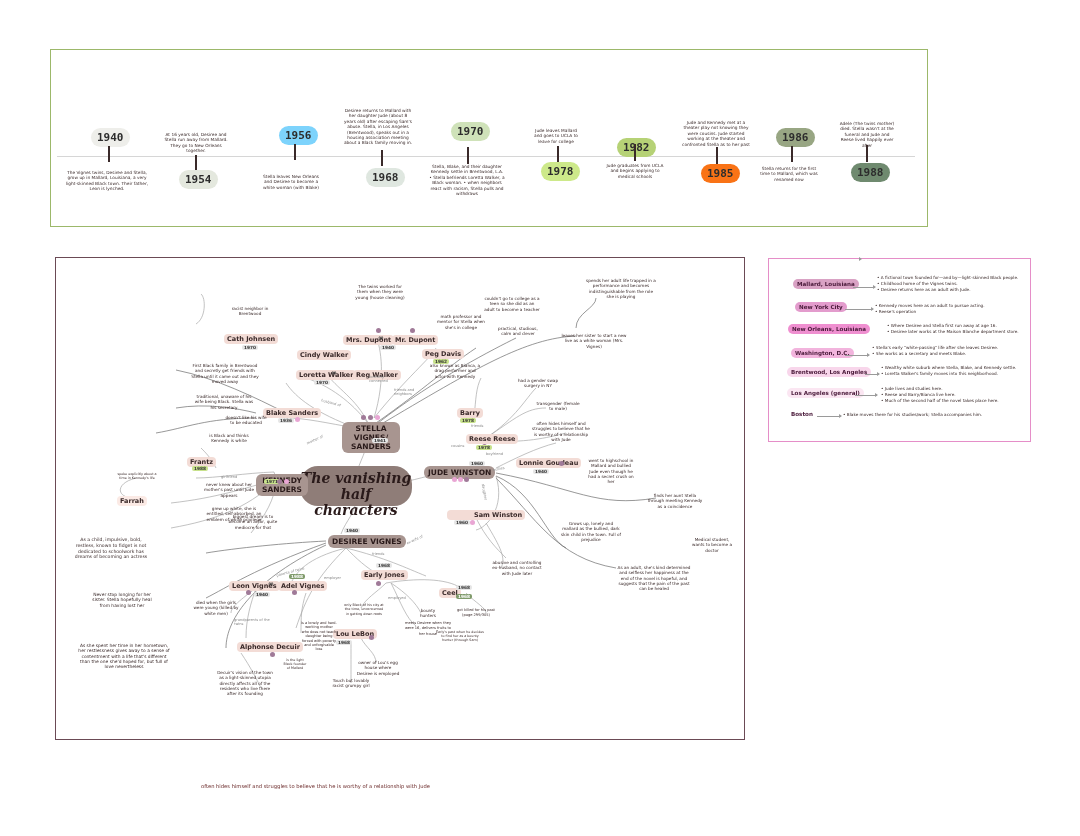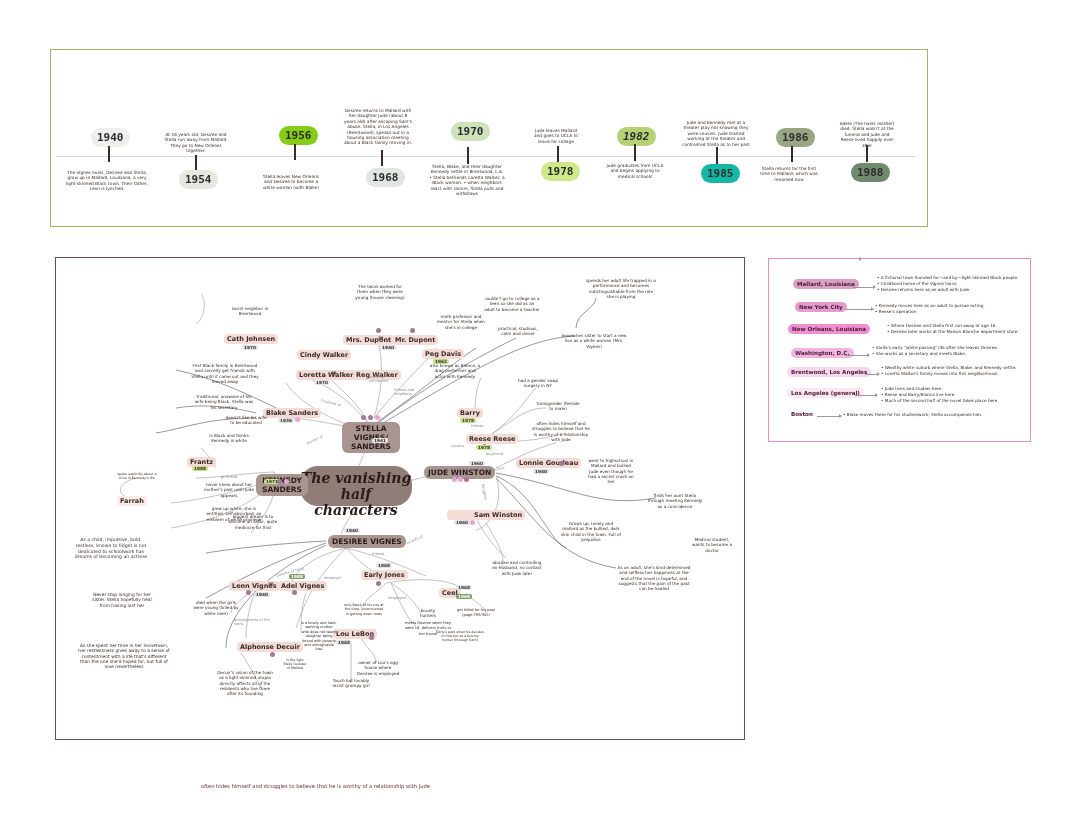--- a/index.html
+++ b/index.html
@@ -45,44 +45,44 @@
   <div class="timeline-axis"></div>
 
   <div class="tl-year" style="left:40px; top:78px; background:#eeeeea;">1940</div>
   <div class="tl-tick" style="left:57px; top:96px; height:16px;"></div>
   <div class="tl-note" style="left:14px; top:120px; width:84px;">The Vignes twins, Desiree and Stella, grow up in Mallard, Louisiana, a very light-skinned Black town. Their father, Leon is lynched.</div>
 
   <div class="tl-note" style="left:110px; top:82px; width:70px;">At 16 years old, Desiree and Stella run away from Mallard. They go to New Orleans together.</div>
   <div class="tl-tick" style="left:144px; top:105px; height:18px;"></div>
   <div class="tl-year" style="left:128px; top:120px; background:#e4e8de;">1954</div>
 
-  <div class="tl-year" style="left:228px; top:76px; background:#84cc16;">1956</div>
+  <div class="tl-year" style="left:228px; top:76px; background:#7dd3fc;">1956</div>
   <div class="tl-tick" style="left:243px; top:94px; height:16px;"></div>
   <div class="tl-note" style="left:210px; top:124px; width:60px;">Stella leaves New Orleans and Desiree to become a white woman (with Blake)</div>
 
   <div class="tl-note" style="left:292px; top:58px; width:70px;">Desiree returns to Mallard with her daughter Jude (about 8 years old) after escaping Sam's abuse. Stella, in Los Angeles (Brentwood), speaks out in a housing association meeting about a Black family moving in.</div>
   <div class="tl-tick" style="left:330px; top:100px; height:16px;"></div>
   <div class="tl-year" style="left:315px; top:118px; background:#dfe7e0;">1968</div>
 
   <div class="tl-year" style="left:400px; top:72px; background:#cfe2b9;">1970</div>
   <div class="tl-tick" style="left:416px; top:97px; height:17px;"></div>
   <div class="tl-note" style="left:378px; top:114px; width:76px;">Stella, Blake, and their daughter Kennedy settle in Brentwood, L.A. • Stella befriends Loretta Walker, a Black woman. • when neighbors react with racism, Stella pulls and withdraws</div>
 
   <div class="tl-note" style="left:480px; top:78px; width:50px;">Jude leaves Mallard and goes to UCLA to leave for college</div>
   <div class="tl-tick" style="left:506px; top:96px; height:16px;"></div>
 
   <div class="tl-year" style="left:490px; top:112px; background:#cde98a;">1978</div>
 
-  <div class="tl-year" style="left:566px; top:77px; background:#b6d276;font-style:italic;">1982</div>
+  <div class="tl-year" style="left:566px; top:88px; background:#b6d276;">1982</div>
   <div class="tl-tick" style="left:583px; top:94px; height:17px;"></div>
   <div class="tl-note" style="left:552px; top:113px; width:64px;">Jude graduates from UCLA and begins applying to medical schools</div>
 
   <div class="tl-note" style="left:628px; top:70px; width:74px;">Jude and Kennedy met at a theater play not knowing they were cousins. Jude started working at the theater and confronted Stella as to her past</div>
   <div class="tl-tick" style="left:665px; top:97px; height:17px;"></div>
-  <div class="tl-year" style="left:650px; top:114px; background:#14b8a6;">1985</div>
+  <div class="tl-year" style="left:650px; top:114px; background:#f97316;">1985</div>
 
   <div class="tl-year" style="left:725px; top:78px; background:#98a683;">1986</div>
   <div class="tl-tick" style="left:740px; top:96px; height:16px;"></div>
   <div class="tl-note" style="left:708px; top:116px; width:60px;">Stella returns for the first time to Mallard, which was renamed now</div>
 
   <div class="tl-note" style="left:788px; top:71px; width:56px;">Adele (The twins mother) died. Stella wasn't at the funeral and Jude and Reese lived happily ever after</div>
   <div class="tl-tick" style="left:815px; top:95px; height:17px;"></div>
   <div class="tl-year" style="left:800px; top:113px; background:#6f8a6f;">1988</div>
 </div>
 

